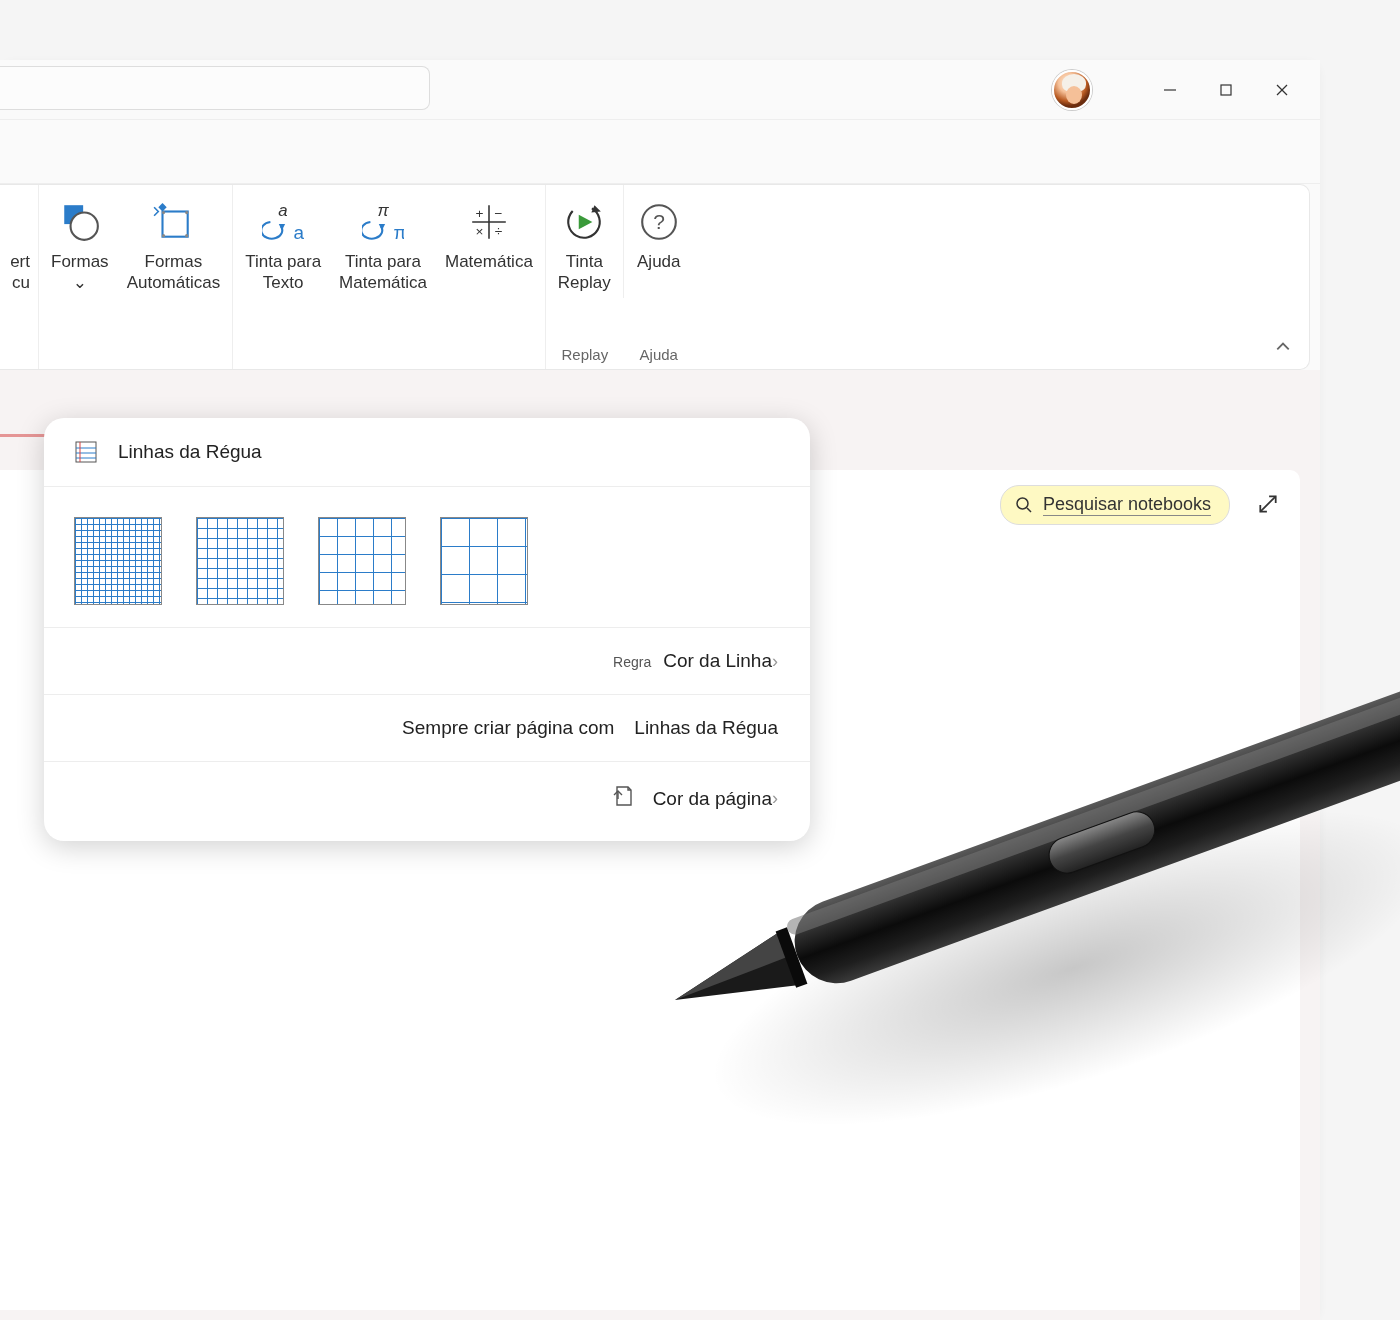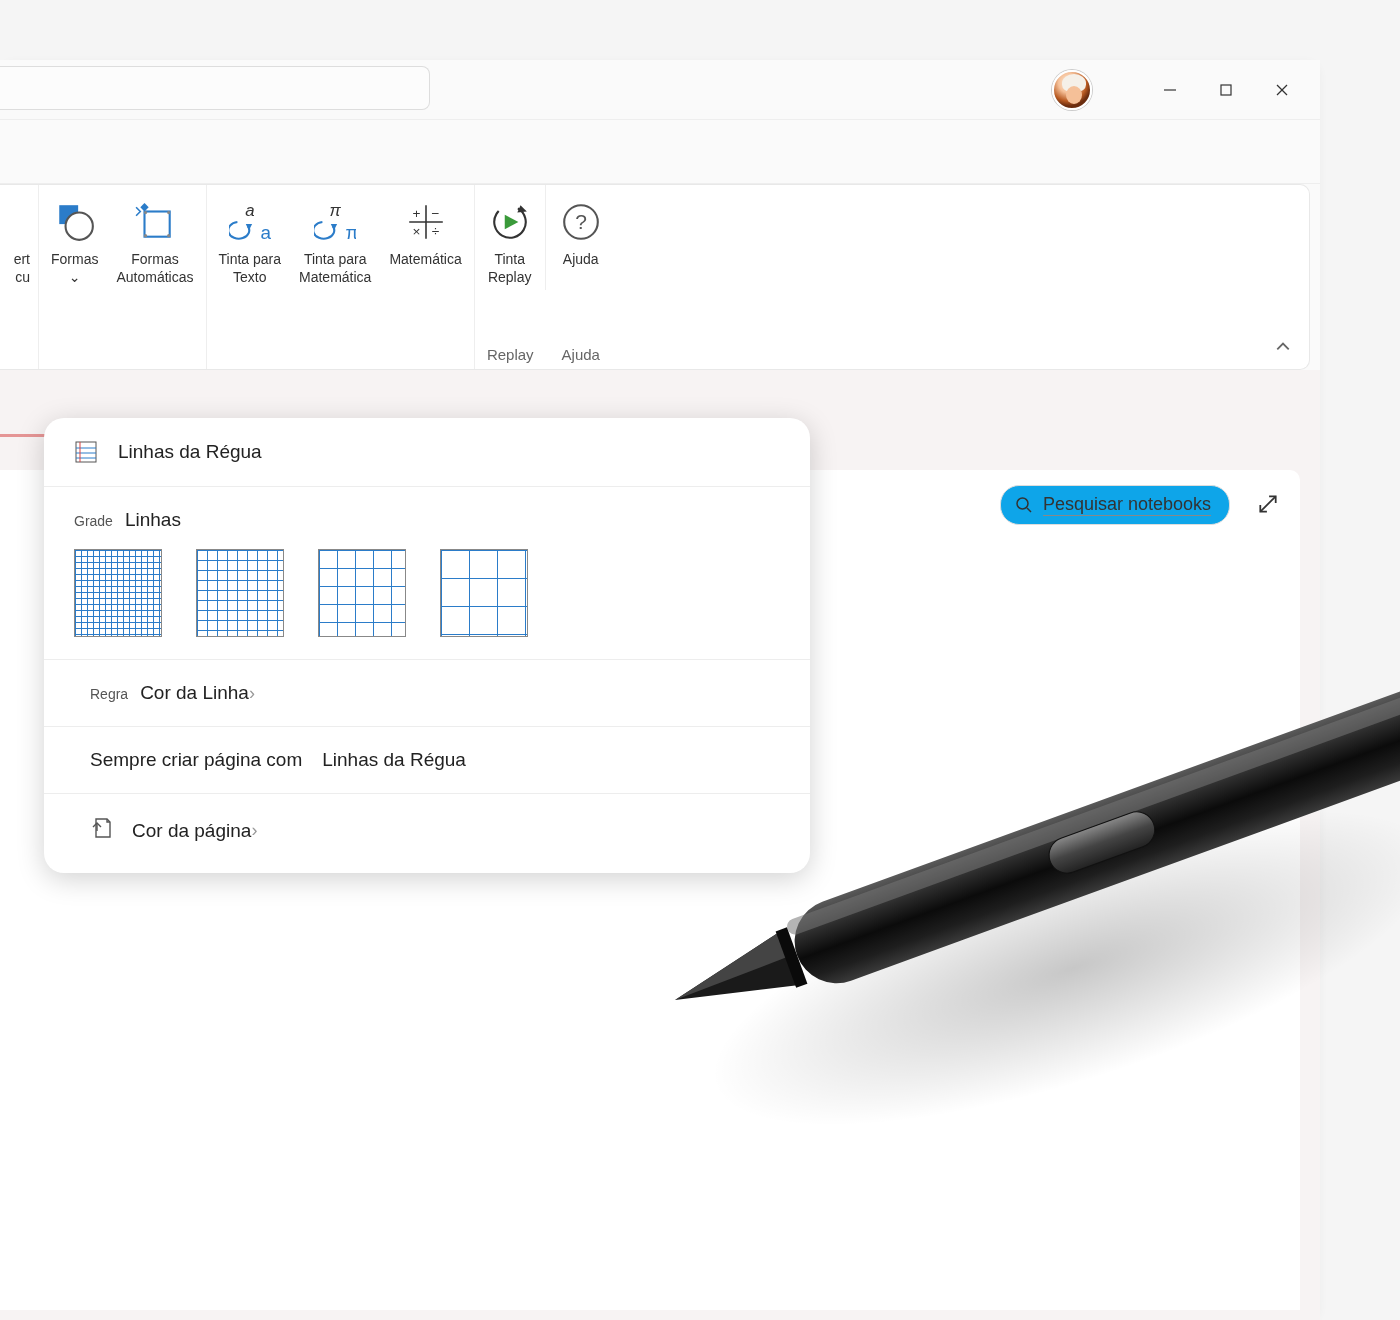--- a/index.html
+++ b/index.html
@@ -136,21 +136,21 @@
     .ribbon-icon {
       width: 46px;
       height: 46px;
       display: flex;
       align-items: center;
       justify-content: center;
       margin-bottom: 6px;
     }
     .ribbon-icon svg { width: 42px; height: 42px; }
     .ribbon-label {
-      font-size: 14px;
+      font-size: 17px;
       color: #333;
       line-height: 1.25;
       white-space: nowrap;
     }
     .group-footer {
       position: absolute;
       bottom: 6px;
       font-size: 15px;
       color: #666;
       width: 100%;
@@ -205,21 +205,21 @@
       right: 90px;
       height: 40px;
       padding: 0 18px 0 14px;
       border: 1px solid #ddd;
       border-radius: 19px;
       display: flex;
       align-items: center;
       gap: 10px;
       font-size: 18px;
       color: #333;
-      background: #0ea5e9;
+      background: #fef9c3;
       cursor: text;
     }
     .search-pill svg { width: 18px; height: 18px; }
     .search-pill span { border-bottom: 1px solid #888; }
     .fullscreen-btn {
       position: absolute;
       top: 118px;
       right: 36px;
       width: 32px;
       height: 32px;
@@ -291,22 +291,22 @@
       width:100%; height:100%;
       background-image: linear-gradient(#2b7cc9 1px, transparent 1px), linear-gradient(90deg, #2b7cc9 1px, transparent 1px);
     }
     .grid-lines.g6 { background-size: 6px 6px; }
     .grid-lines.g10 { background-size: 10px 10px; }
     .grid-lines.g18 { background-size: 18px 18px; }
     .grid-lines.g28 { background-size: 28px 28px; }
     .dd-row {
       display: flex;
       align-items: center;
-      justify-content: flex-start;
-      padding: 22px 46px;
+      justify-content: flex-end;
+      padding: 22px 32px;
       font-size: 19px;
       color: #222;
       cursor: pointer;
       border-bottom: 1px solid #ededed;
     }
     .dd-row.no-border { border-bottom: none; }
     .dd-row .label-with-icon { display: flex; align-items: center; gap: 18px; }
     .chevron { color: #999; font-size: 18px; }
     .combined-label { display: flex; align-items: baseline; gap: 6px; }
 
@@ -514,26 +514,20 @@
             <line x1="2" y1="13" x2="22" y2="13" stroke="#2b7cc9"></line>
             <line x1="2" y1="18" x2="22" y2="18" stroke="#2b7cc9"></line>
             <line x1="6" y1="2" x2="6" y2="22" stroke="#d94343"></line>
           </svg>
       </div>
       <div class="dd-title">Linhas da Régua</div>
     </div>
   </div>
 
   <div class="dd-section">
-    <div class="dd-header">
-      <div class="combined-label">
-        <span class="dd-title-small">Grade</span>
-        <span class="dd-title">Linhas</span>
-      </div>
-    </div>
     <div class="swatch-row">
       <div class="swatch">
           <div class="grid-lines g6"></div>
         </div>
       <div class="swatch">
           <div class="grid-lines g10"></div>
         </div>
       <div class="swatch">
           <div class="grid-lines g18"></div>
         </div>

